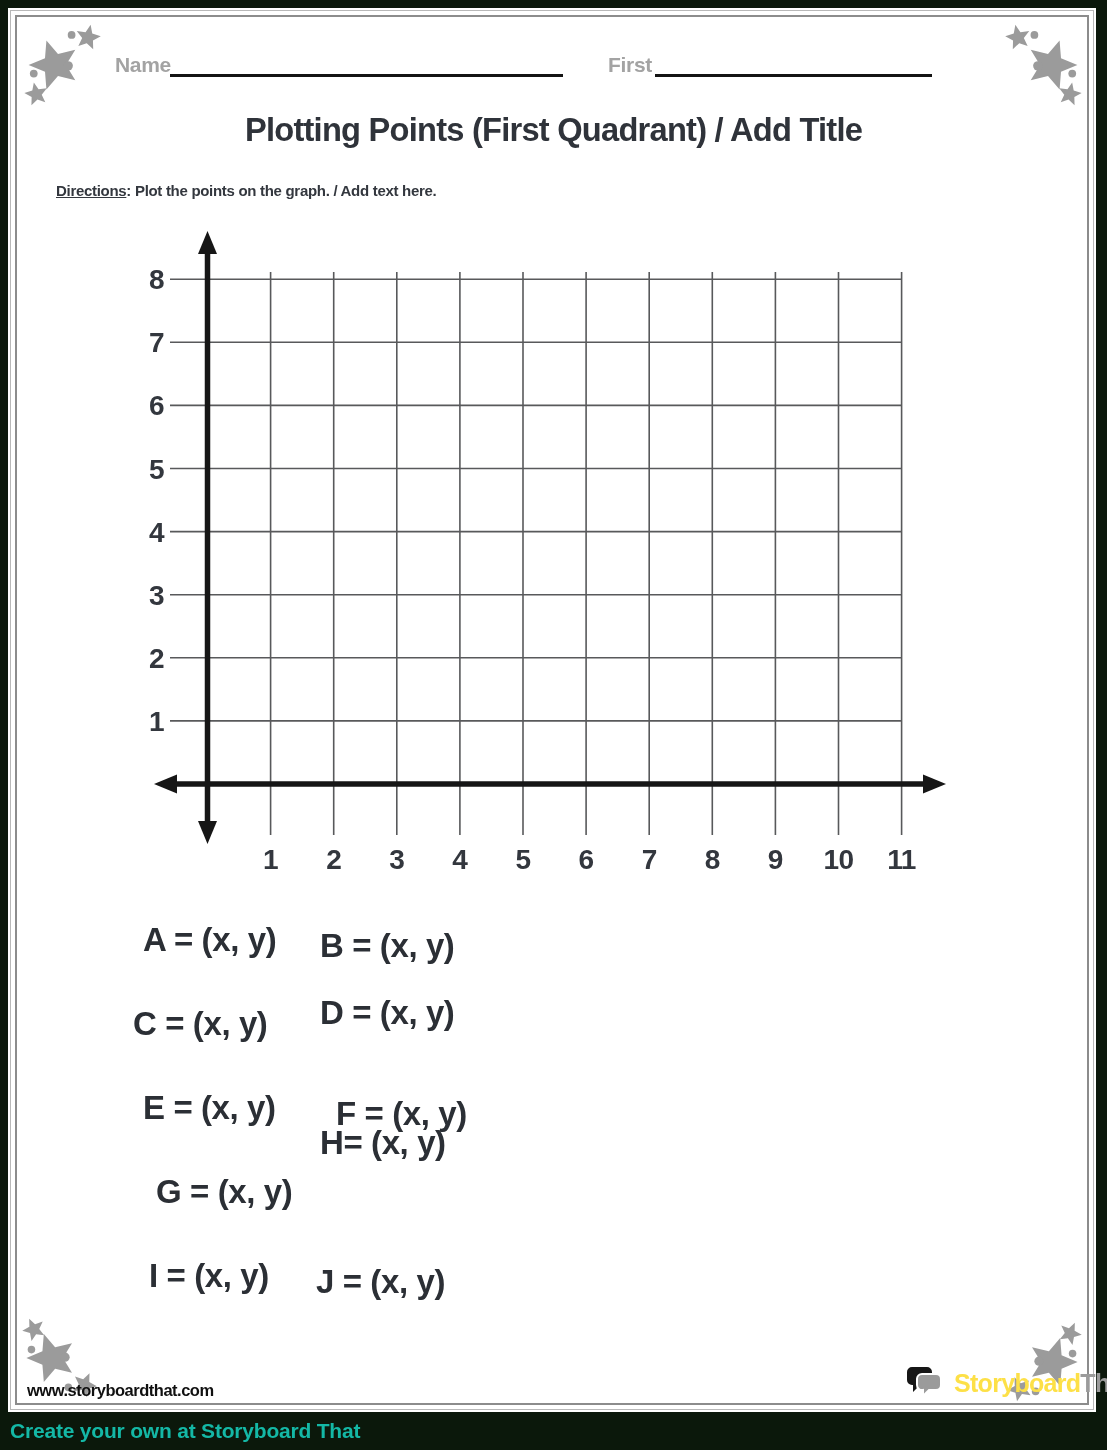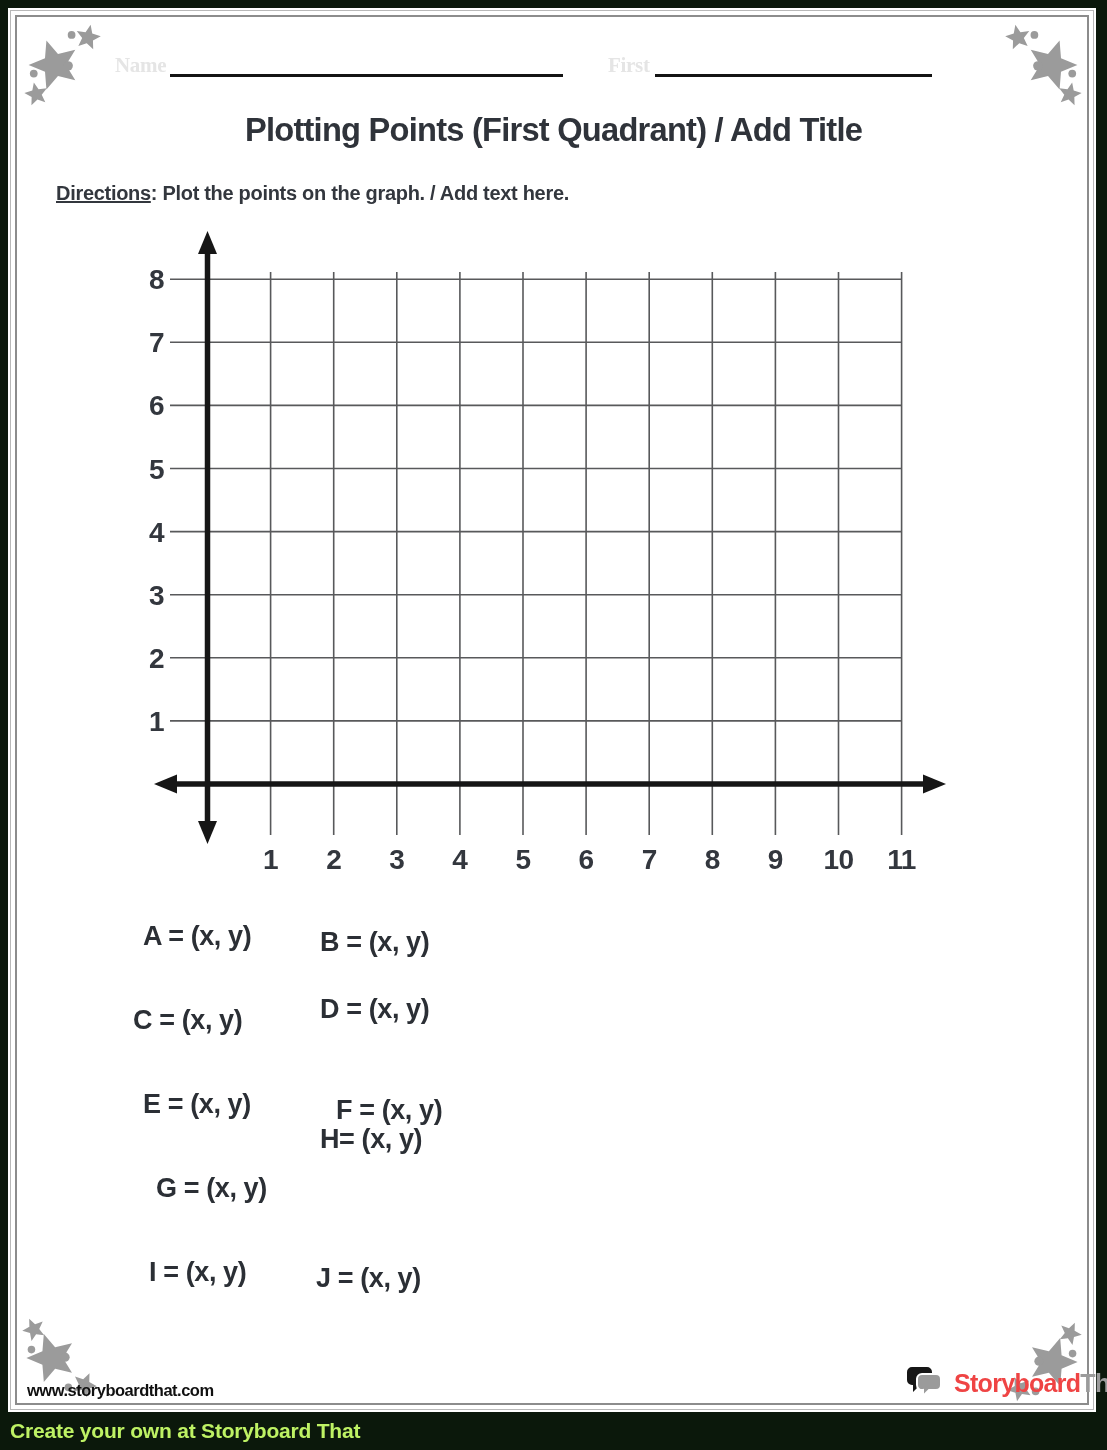--- a/index.html
+++ b/index.html
@@ -2,38 +2,38 @@
 <html><head>
 <meta charset="utf-8">
 <style>
   html,body{margin:0;padding:0;background:#0b180b;}
   .canvas{position:relative;width:1107px;height:1450px;background:#0b180b;overflow:hidden;
           font-family:"Liberation Sans",sans-serif;color:#2e323a;}
   .page{position:absolute;left:8px;top:8px;width:1088px;height:1404px;background:#ffffff;}
   .frame-outer{position:absolute;inset:2px;border:1.5px solid #b8b8b8;pointer-events:none;}
   .frame-inner{position:absolute;inset:7px;border:2.5px solid #8c8c8c;pointer-events:none;}
   .abs{position:absolute;}
-  .field-label{font-size:21px;font-weight:800;letter-spacing:-0.3px;color:#e5e5e5;font-family:Liberation Serif, serif;}
+  .field-label{font-size:21px;font-weight:800;letter-spacing:-0.3px;color:#a3a3a3;}
   .field-line{position:absolute;height:3px;background:#141414;}
   .title{position:absolute;left:60px;right:60px;text-align:center;font-size:34px;font-weight:800;
          letter-spacing:-0.8px;color:#2f333a;transform:scaleX(0.96);}
-  .directions{position:absolute;font-size:20px;font-weight:600;letter-spacing:-0.3px;color:#33373e;}
+  .directions{position:absolute;font-size:15px;font-weight:600;letter-spacing:-0.3px;color:#33373e;}
   .directions .dlabel{font-weight:800;text-decoration:underline;}
-  .point-item{position:absolute;font-size:27px;font-weight:700;letter-spacing:-0.4px;color:#2b2f35;}
+  .point-item{position:absolute;font-size:33px;font-weight:700;letter-spacing:-0.4px;color:#2b2f35;}
   .gridline{stroke:#58595b;stroke-width:1.6;}
   .axis{stroke:#161616;stroke-width:5.5;}
   .arrow{fill:#161616;stroke:none;}
   .ticklabel{font-family:"Liberation Sans",sans-serif;font-weight:700;font-size:28px;fill:#33373e;letter-spacing:-0.5px;}
   .star{fill:#9b9b9b;}
   .url-text{position:absolute;font-size:17px;font-weight:800;letter-spacing:-0.5px;color:#101010;transform:scaleX(0.97);transform-origin:left;}
   .logo{position:absolute;display:flex;align-items:center;gap:7px;}
   .logo-text{font-size:25px;font-weight:600;letter-spacing:-0.7px;}
   .logo-text .that{color:#9b9b9b;}
-  .logo-text .story{color:#ef4444;}
-  .tagline{position:absolute;font-size:21px;font-weight:800;color:#bef264;letter-spacing:-0.2px;text-align:center;}
+  .logo-text .story{color:#fde047;}
+  .tagline{position:absolute;font-size:21px;font-weight:800;color:#14b8a6;letter-spacing:-0.2px;text-align:center;}
   svg{display:block;}
 </style>
 </head>
 <body>
 
 <svg width="0" height="0" style="position:absolute" aria-hidden="true">
   <defs>
     <g id="star-cluster">
       <path class="star" transform="translate(40,50) rotate(-18) scale(30)" d="M0,-1 L0.265,-0.364 L0.951,-0.309 L0.428,0.139 L0.588,0.809 L0,0.45 L-0.588,0.809 L-0.428,0.139 L-0.951,-0.309 L-0.265,-0.364 Z"></path>
       <path class="star" transform="translate(79,18) rotate(12) scale(15)" d="M0,-1 L0.265,-0.364 L0.951,-0.309 L0.428,0.139 L0.588,0.809 L0,0.45 L-0.588,0.809 L-0.428,0.139 L-0.951,-0.309 L-0.265,-0.364 Z"></path>

